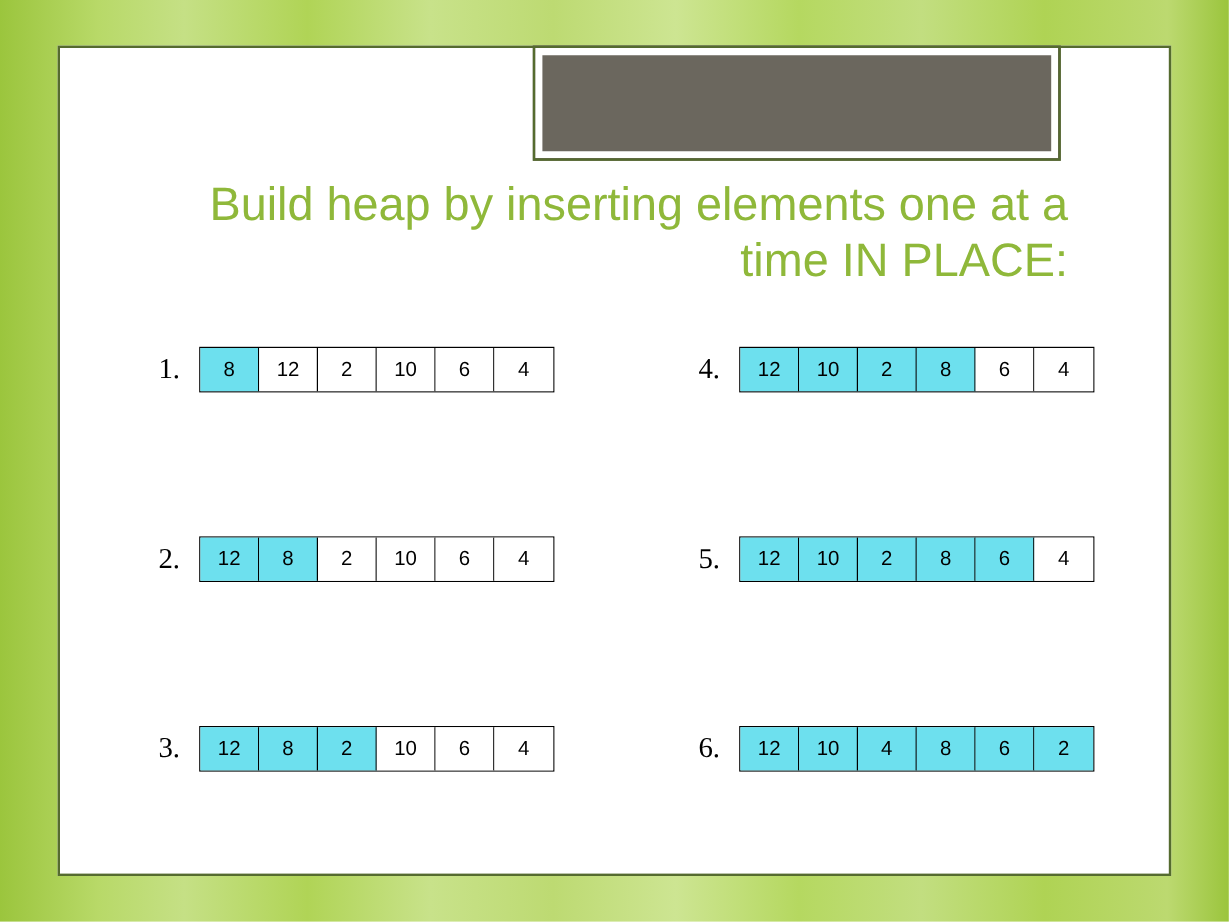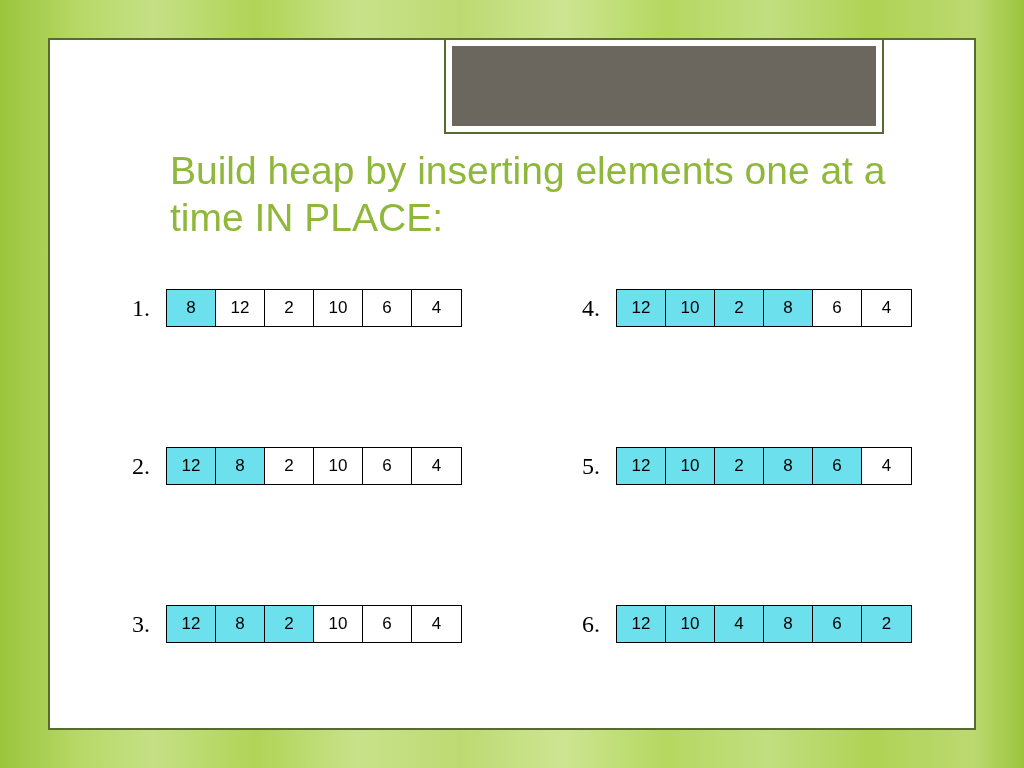--- a/index.html
+++ b/index.html
@@ -36,20 +36,21 @@
   .title {
     position: absolute;
     left: 120px;
     top: 108px;
     width: 720px;
     font-size: 39px;
     font-weight: 300;
     color: #8fb83a;
     line-height: 1.2;
     font-family: "Century Gothic", "Segoe UI", Arial, sans-serif;
+    text-align: right;
   }
   .steps-area {
     position: absolute;
     left: 82px;
     top: 248px;
     width: 800px;
   }
   .col {
     position: absolute;
     top: 0;

